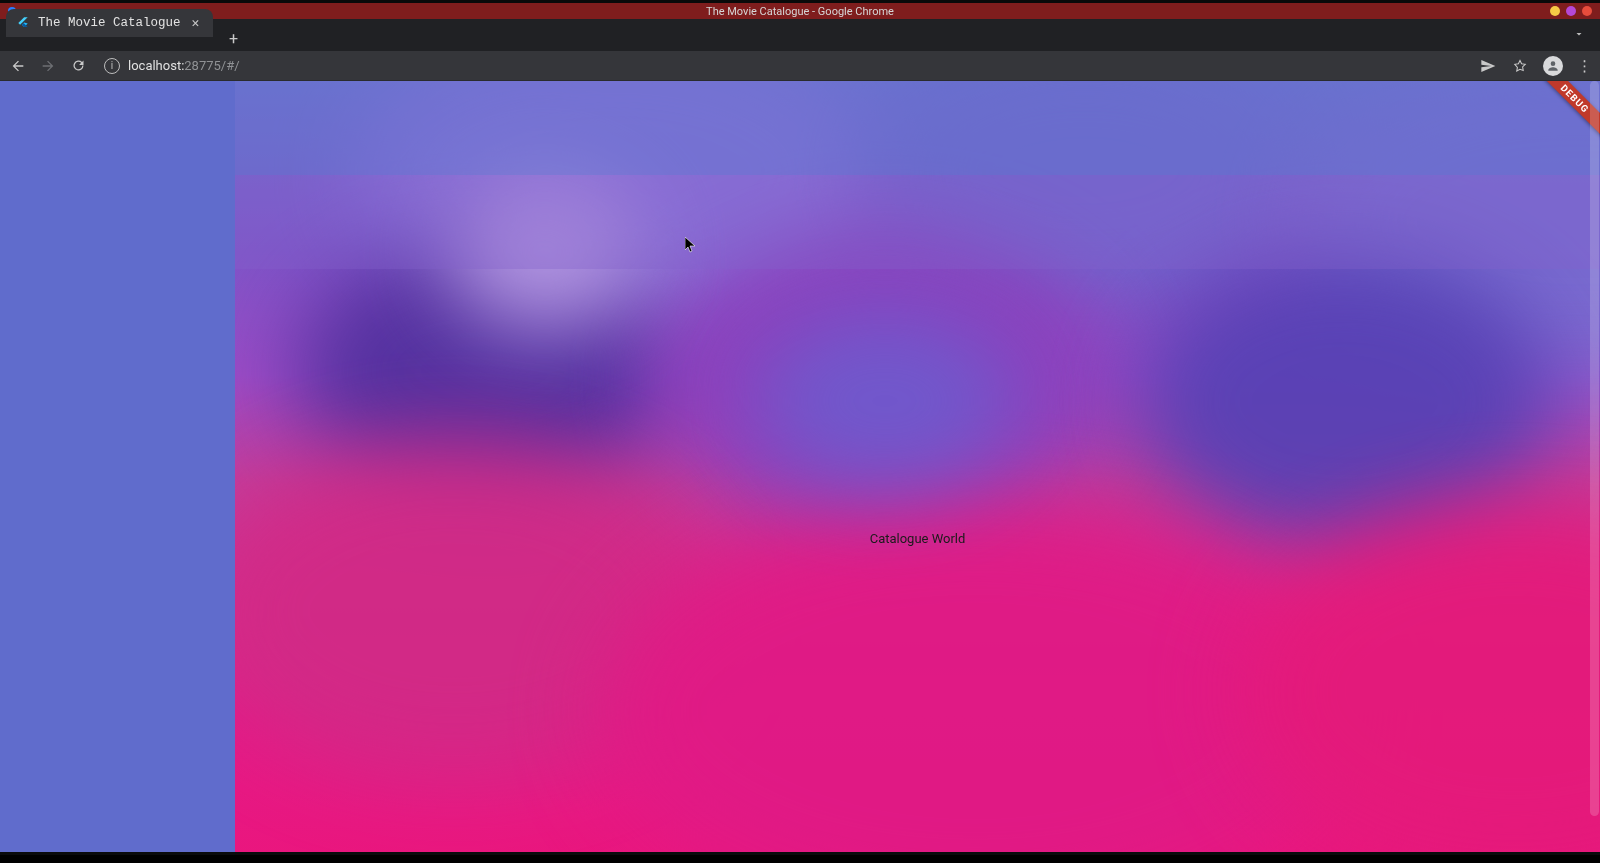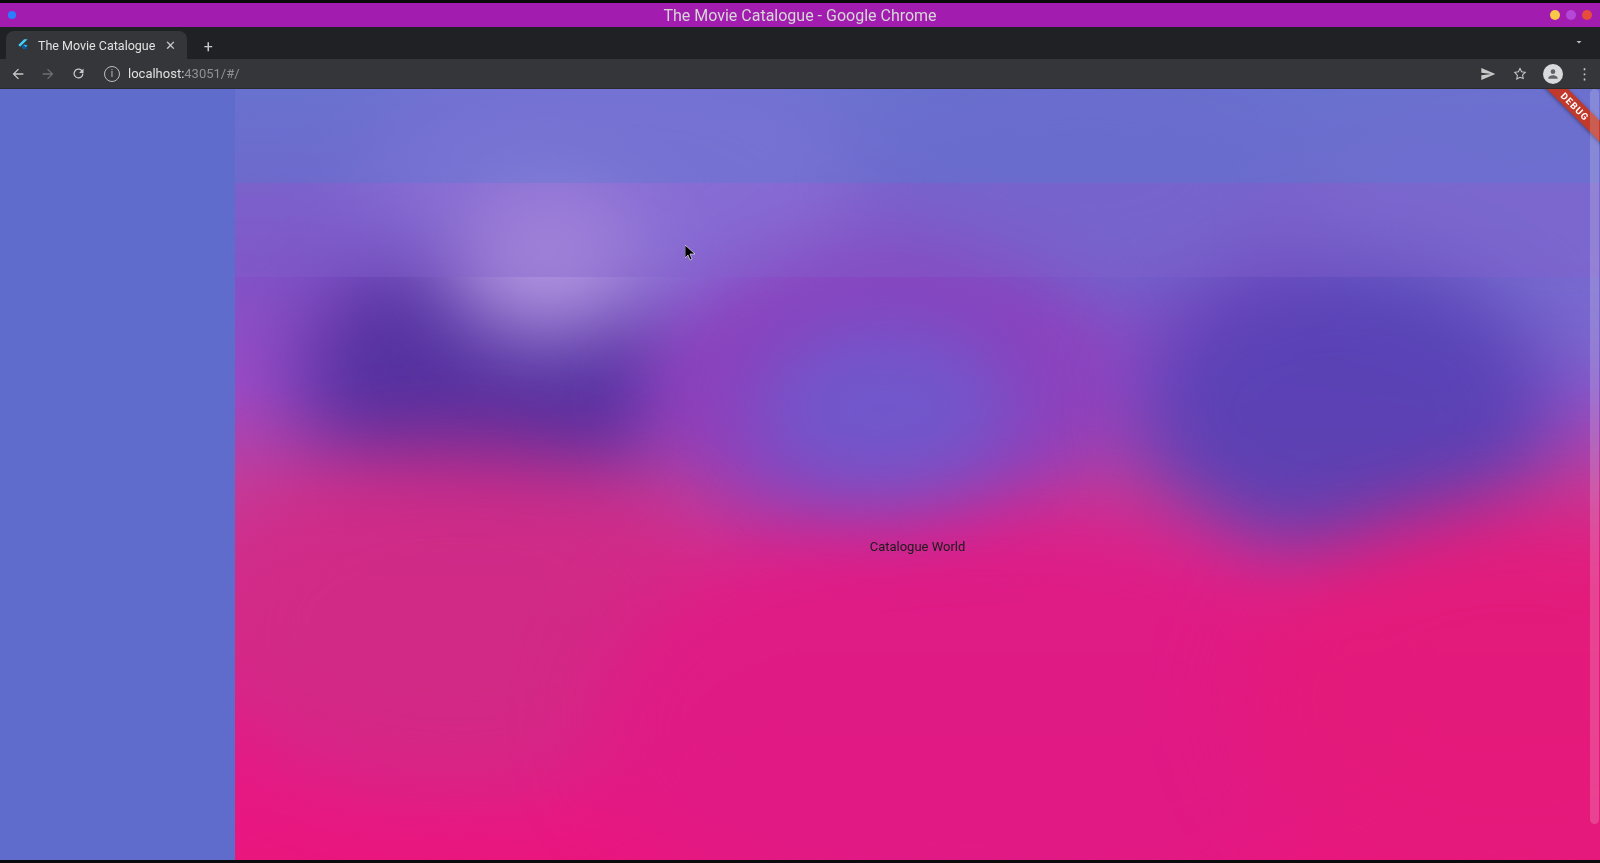--- a/index.html
+++ b/index.html
@@ -7,28 +7,28 @@
 
   
   .os-bar {
     height: 3px;
     background: #0a0a0a;
     position: relative;
   }
 
   
   .title-bar {
-    height: 24px;
-    background: #a21caf;
+    height: 16px;
+    background: #7f1d1d;
     display: flex;
     align-items: center;
     justify-content: center;
     position: relative;
     color: #d6d6d6;
-    font-size: 16px;
+    font-size: 11px;
   }
   .title-bar .traffic {
     position: absolute;
     right: 8px;
     top: 50%;
     transform: translateY(-50%);
     display: flex;
     gap: 6px;
   }
   .traffic .dot {
@@ -56,21 +56,22 @@
     background: #35363a;
     border-top-left-radius: 8px;
     border-top-right-radius: 8px;
     display: flex;
     align-items: center;
     padding: 0 10px;
     gap: 8px;
     min-width: 180px;
     color: #e2e2e2;
     font-size: 12.5px;
-    margin-bottom: 0;
+    margin-bottom: 14px;
+    font-family: Liberation Mono, monospace;
   }
   .tab .favicon {
     width:14px;height:14px;display:flex;align-items:center;justify-content:center;
   }
   .tab .favicon svg { width:14px;height:14px; }
   .tab .close {
     margin-left: auto;
     width:14px;height:14px;display:flex;align-items:center;justify-content:center;
     color:#c9c9c9;font-size:13px;line-height:1;
     cursor:pointer;
@@ -271,21 +272,21 @@
       </svg>
   </div>
   <div class="nav-btn">
     <svg width="15" height="15" viewBox="0 0 24 24">
         <path fill="currentColor" d="M17.65 6.35A8 8 0 1 0 20 12h-2a6 6 0 1 1-1.76-4.24L13 11h7V4l-2.35 2.35z"></path>
       </svg>
   </div>
   <div class="addr">
     <span class="info-icon">i</span>
     <span>
-      <span class="url-host">localhost:</span><span class="url-path">43051/#/</span>
+      <span class="url-host">localhost:</span><span class="url-path">28775/#/</span>
     </span>
   </div>
   <div class="toolbar-right">
     <div class="icon-btn">
       <svg width="16" height="16" viewBox="0 0 24 24">
           <path fill="currentColor" d="M2 21l21-9L2 3v7l15 2-15 2z"></path>
         </svg>
     </div>
     <div class="icon-btn">
       <svg width="16" height="16" viewBox="0 0 24 24">

